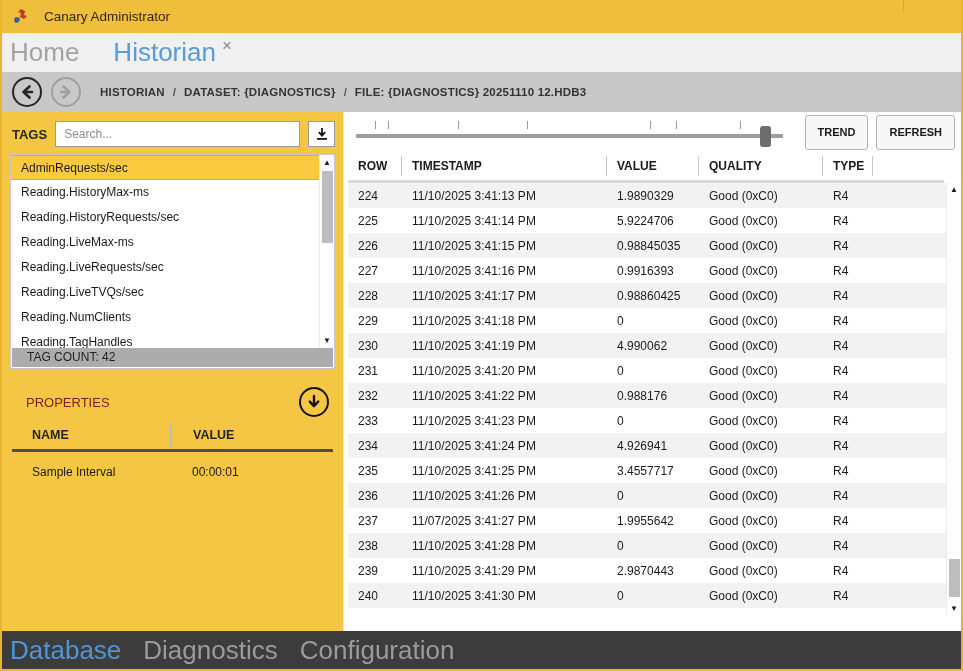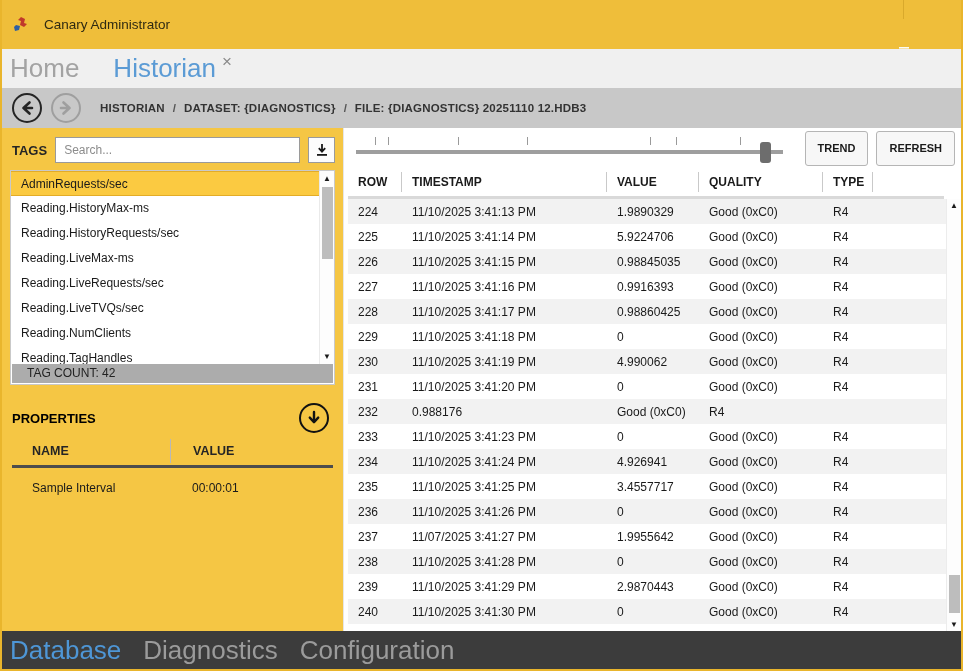--- a/index.html
+++ b/index.html
@@ -2,21 +2,21 @@
 <html><head>
 <meta charset="utf-8">
 <style>
   * { margin:0; padding:0; box-sizing:border-box; }
   html,body { width:963px; height:671px; }
   body { font-family:"Liberation Sans", sans-serif; overflow:hidden; background:#fff; }
   .window { width:963px; height:671px; display:flex; flex-direction:column;
             border-left:2px solid #E9B52C; border-right:2px solid #E9B52C; border-bottom:2px solid #E9B52C; }
 
   
-  .titlebar { height:49px; background:#EFBE3A; display:flex; align-items:center; padding:0 8px 0 10px; flex:none; }
+  .titlebar { height:33px; background:#EFBE3A; display:flex; align-items:center; padding:0 8px 0 10px; flex:none; }
   .logo { width:18px; height:18px; margin-right:14px; }
   .win-title { font-size:13.5px; color:#2F2A12; }
   .titlebar-right { margin-left:auto; display:flex; align-items:center; gap:14px;flex-direction:column; }
   .tb-user, .tb-host { font-size:11px; font-weight:700; color:#2F2A12; letter-spacing:.3px; display:flex; align-items:center; gap:6px; cursor:default; }
   .caret { font-size:8px; color:#2F2A12; }
   .tb-help { font-size:14px; font-weight:700; color:#2F2A12; padding:0 6px; cursor:default; }
   .tb-divider { width:1px; height:20px; background:#D9A92B; }
   .winbtn { width:30px; height:24px; display:flex; align-items:center; justify-content:center; color:#FBFBF6; font-size:13px; }
   .winbtn svg { display:block; }
 
@@ -53,21 +53,21 @@
   .tag-item { height:25px; line-height:25px; font-size:12px; color:#1A1A1A; padding-left:10px; cursor:default; }
   .tag-item.selected { background:#FBCA41; border-top:1px solid #E3AC27; border-bottom:1px solid #E3AC27; }
   .list-scroll { position:absolute; top:0; right:0; width:15px; height:100%; background:#FDFDFD; border-left:1px solid #EAEAEA; }
   .list-scroll .arrow-up   { position:absolute; top:3px; left:0; width:100%; text-align:center; font-size:8px; color:#1A1A1A; }
   .list-scroll .arrow-down { position:absolute; bottom:3px; left:0; width:100%; text-align:center; font-size:8px; color:#1A1A1A; }
   .list-scroll .thumb { position:absolute; top:16px; left:2px; width:11px; height:72px; background:#BDBDBD; }
   .tag-count { height:19px; background:#ACACAC; font-size:12px; color:#222; line-height:19px; padding-left:15px; margin:0 1px 1px 1px; }
 
   .props { margin-top:16px; }
   .props-header { display:flex; align-items:center; justify-content:space-between; height:34px; }
-  .props-title { font-size:13px; font-weight:700; color:#000000; margin-left:2px; }
+  .props-title { font-size:13px; font-weight:400; color:#7f1d1d; margin-left:16px; }
   .circle-btn { width:30px; height:30px; border-radius:50%; border:2.5px solid #121212; display:flex; align-items:center; justify-content:center; margin-right:6px; background:transparent; }
   .props-cols { display:grid; grid-template-columns:160px 1fr; height:24px; align-items:center; margin-top:4px; }
   .props-col { font-size:12.5px; font-weight:700; color:#252525; padding-left:22px; }
   .props-col.val { border-left:1px solid #B8B8B8; height:100%; display:flex; align-items:center; }
   .props-rule { height:3px; background:#4D4D4D; margin:2px 2px 0 2px; }
   .props-row { display:grid; grid-template-columns:160px 1fr; height:28px; align-items:center; margin-top:6px; }
   .props-cell { font-size:12px; color:#1A1A1A; padding-left:22px; }
 
   
   .right-panel { flex:1; background:#fff; display:flex; flex-direction:column; min-width:0; border-left:1px solid #E6E6E6; }
@@ -316,20 +316,21 @@
               <div class="trow">
                 <div class="td">231</div>
                 <div class="td">11/10/2025 3:41:20 PM</div>
                 <div class="td">0</div>
                 <div class="td">Good (0xC0)</div>
                 <div class="td">R4</div>
                 <div class="td"></div>
               </div>
               <div class="trow">
                 <div class="td">232</div>
+                <div class="td">11/10/2025 3:41:22 PM</div>
                 <div class="td">0.988176</div>
                 <div class="td">Good (0xC0)</div>
                 <div class="td">R4</div>
                 <div class="td"></div>
               </div>
               <div class="trow">
                 <div class="td">233</div>
                 <div class="td">11/10/2025 3:41:23 PM</div>
                 <div class="td">0</div>
                 <div class="td">Good (0xC0)</div>

